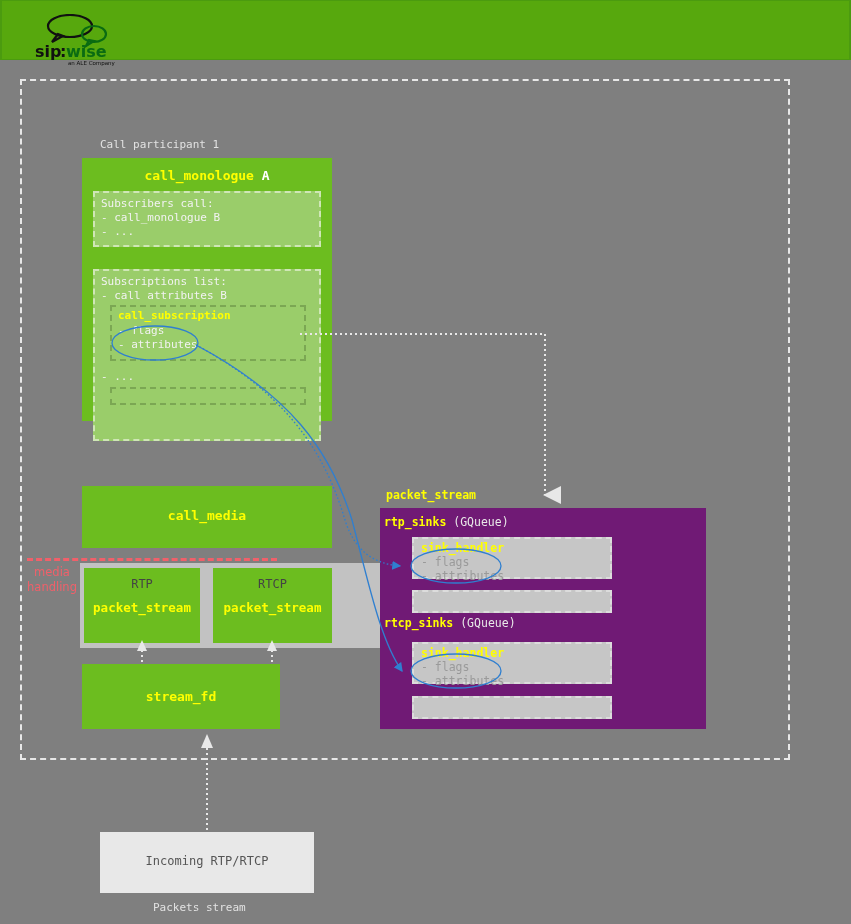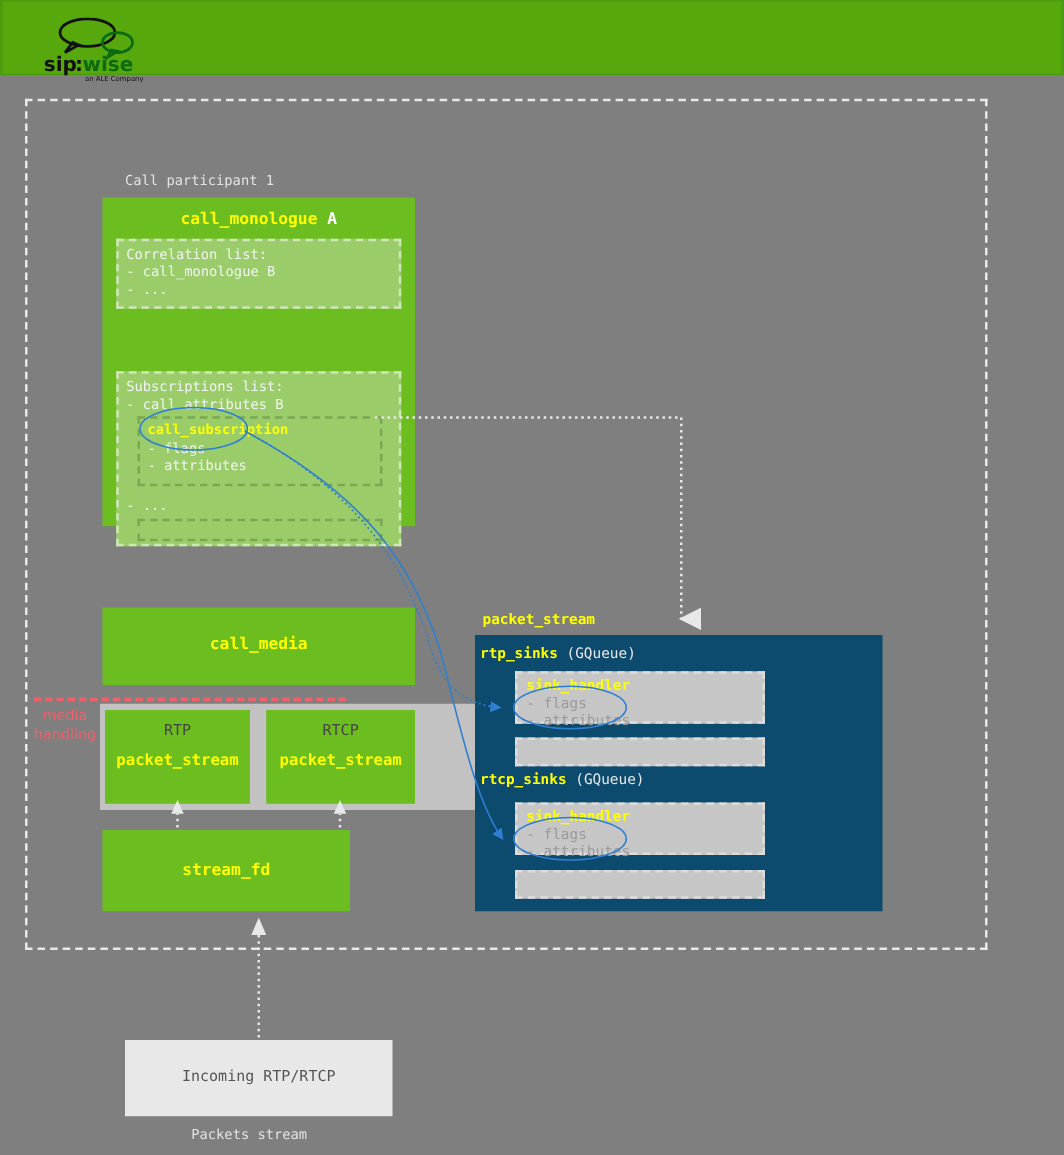--- a/index.html
+++ b/index.html
@@ -82,21 +82,21 @@
     color:#444444;font-size:12px;
   }
   .sub-kw{
     position:absolute;width:100%;text-align:center;top:32px;
     color:#ffff00;font-weight:bold;font-size:12.5px;
   }
   
   #ps-label{left:386px;top:488px;color:#ffff00;font-weight:bold;font-size:11.5px;}
   #ps-panel{
     position:absolute;left:380px;top:508px;width:326px;height:221px;
-    background:#0c4a6e;
+    background:#701a75;
   }
   .q-label{position:absolute;font-size:11.5px;white-space:nowrap;}
   .q-label .qn{color:#ffff00;font-weight:bold;}
   .q-label .qt{color:#e8e8e8;}
   .sink{
     position:absolute;background:#c6c6c6;
     border:2px dashed #dcdcdc;box-sizing:border-box;
   }
   .sink .sh{position:absolute;left:7px;top:2px;color:#ffff00;font-weight:bold;font-size:11.5px;white-space:nowrap;}
   .sink .sl{position:absolute;left:7px;color:#9a9a9a;font-size:11.5px;white-space:nowrap;}
@@ -139,26 +139,26 @@
 <div class="outer-dash"></div>
 
 <div class="lbl" style="left:100px;top:138px;">Call participant 1</div>
 
 <div class="greenbox" id="cm-a">
   <div class="gtitle" id="cm-a-title">
     <span>call_monologue</span><span class="plain"> </span><span class="plain">A</span>
   </div>
 
   <div class="ltpanel" style="left:11px;top:33px;width:228px;height:56px;">
-    <div class="ln" style="top:4px;">Correlation list:</div>
+    <div class="ln" style="top:4px;">Subscribers call:</div>
     <div class="ln" style="top:18px;">- call_monologue B</div>
     <div class="ln" style="top:32px;">- ...</div>
   </div>
 
-  <div class="ltpanel" style="left:11px;top:111px;width:228px;height:140px;margin-top:28px;">
+  <div class="ltpanel" style="left:11px;top:111px;width:228px;height:172px;">
     <div class="ln" style="top:4px;">Subscriptions list:</div>
     <div class="ln" style="top:18px;">- call attributes B</div>
 
     <div class="innerdash" style="left:15px;top:34px;width:196px;height:56px;">
       <div class="ln kw" style="top:2px;left:6px;">call_subscription</div>
       <div class="ln" style="top:17px;left:6px;color:#f2f2f2;">- flags</div>
       <div class="ln" style="top:31px;left:6px;color:#f2f2f2;">- attributes</div>
     </div>
 
     <div class="ln" style="top:99px;">- ...</div>

